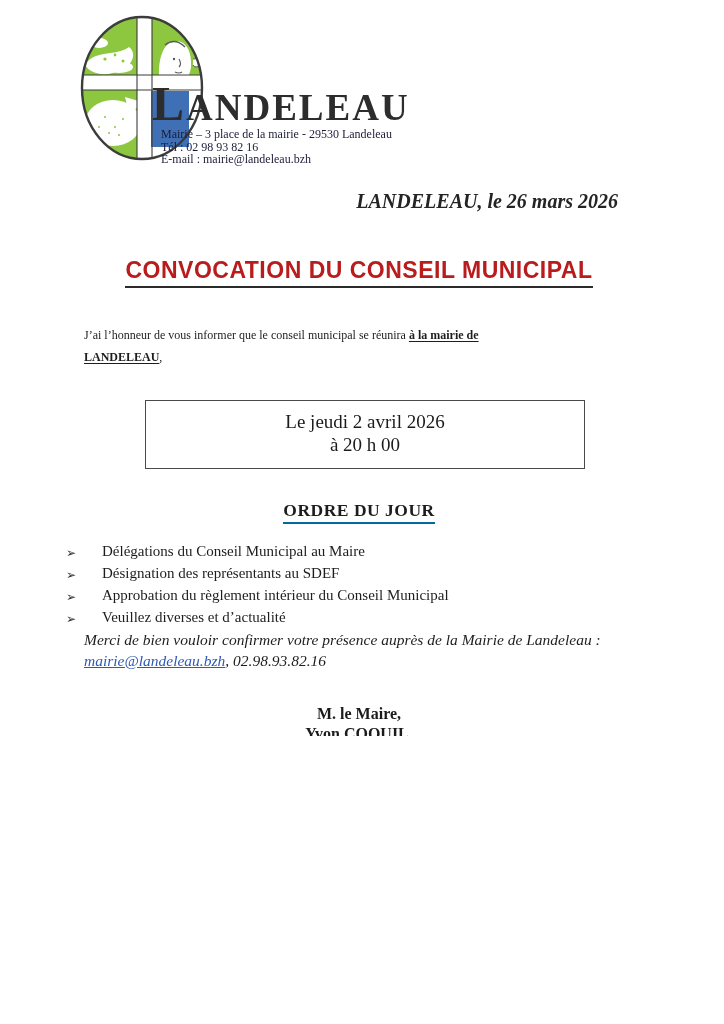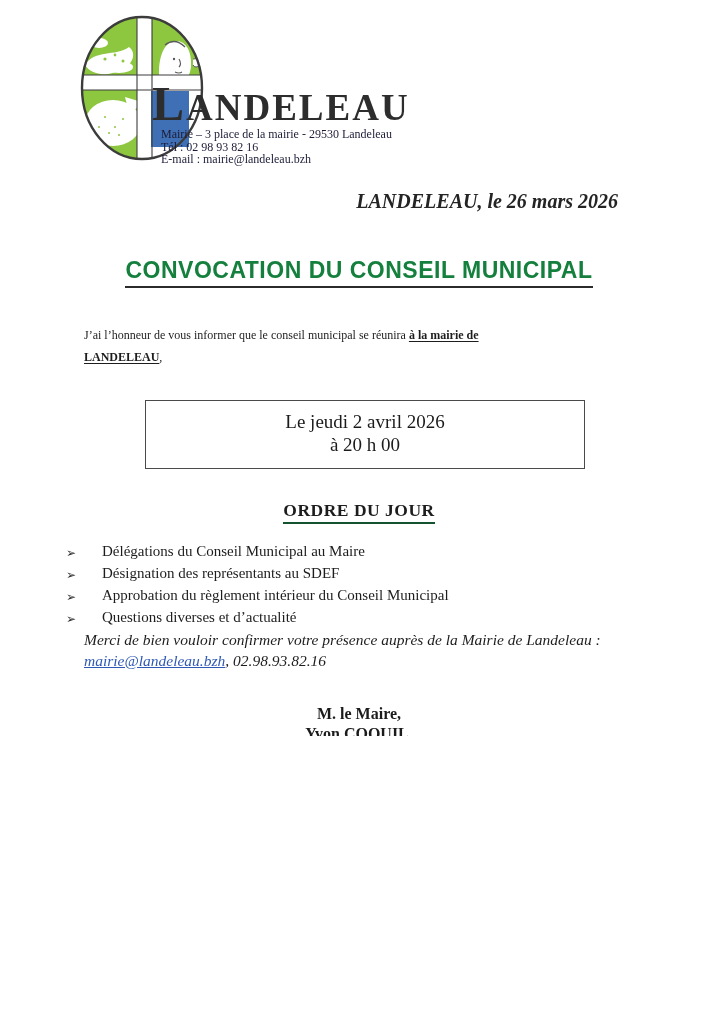--- a/index.html
+++ b/index.html
@@ -28,39 +28,39 @@
   
   .main { position:absolute; left:0; top:0; width:724px; padding:190px 90px 0 84px; }
   .dateline {
     text-align:right; padding-right:16px;
     font-weight:bold; font-style:italic; font-size:20px; color:#242424;
   }
   .title-wrap { text-align:center; margin-top:44px; }
   .doc-title {
     display:inline-block;
     font-family:"Liberation Sans", sans-serif; font-weight:bold;
-    font-size:23px; letter-spacing:0.5px; color:#15803d;
+    font-size:23px; letter-spacing:0.5px; color:#b91c1c;
     border-bottom:2.5px solid #2b2b2b; padding-bottom:2px;
   }
   .intro { margin-top:36px; font-size:12px; line-height:22px; color:#1d1d1d; }
   .intro b u { text-underline-offset:2px; }
 
   .meeting-box {
     margin:32px 0 0 61px; width:440px;
     border:1.5px solid #4a4a4a; text-align:center;
     padding:9px 8px 12px 8px;
   }
   .m-strong { font-weight:normal; font-size:19px; line-height:23px; color:#1b1b1b; }
   .m-invite { margin-top:18px; font-size:16.5px; color:#1d1d1d; }
 
   .agenda-title-wrap { text-align:center; margin-top:31px; }
   .agenda-title {
     display:inline-block; font-weight:bold; font-size:17.5px;
     letter-spacing:0.5px; color:#1d1d1d;
-    border-bottom:2px solid #14532d; padding-bottom:1px;
+    border-bottom:2px solid #0369a1; padding-bottom:1px;
   }
   .agenda-list { list-style:none; margin:17px 0 0 -18px; }
   .agenda-list li { display:flex; font-size:15px; line-height:20px; color:#1d1d1d; }
   .bullet {
     width:36px; flex:none; font-family:"DejaVu Sans", sans-serif;
     font-size:12px; padding-top:2px; color:#2e2e2e;
   }
 
   .confirm { font-style:italic; font-size:15.5px; line-height:21px; color:#1d1d1d; }
   .confirm a { color:#2e59b5; text-decoration:underline; }
@@ -185,21 +185,21 @@
       <li>
         <span class="bullet">➢</span>
         <span>Désignation des représentants au SDEF</span>
       </li>
       <li>
         <span class="bullet">➢</span>
         <span>Approbation du règlement intérieur du Conseil Municipal</span>
       </li>
       <li>
         <span class="bullet">➢</span>
-        <span>Questions diverses et d’actualité</span>
+        <span>Veuillez diverses et d’actualité</span>
       </li>
     </ul>
 
     <p class="confirm"><span>Merci de bien vouloir confirmer votre présence auprès de la Mairie de Landeleau :</span><br>
       <a href="#">mairie@landeleau.bzh</a><span>, 02.98.93.82.16</span></p>
 
 
     <div class="sig-block">
       <div>M. le Maire,</div>
       <div><span>Yvon </span><u>COQUIL.</u></div>

